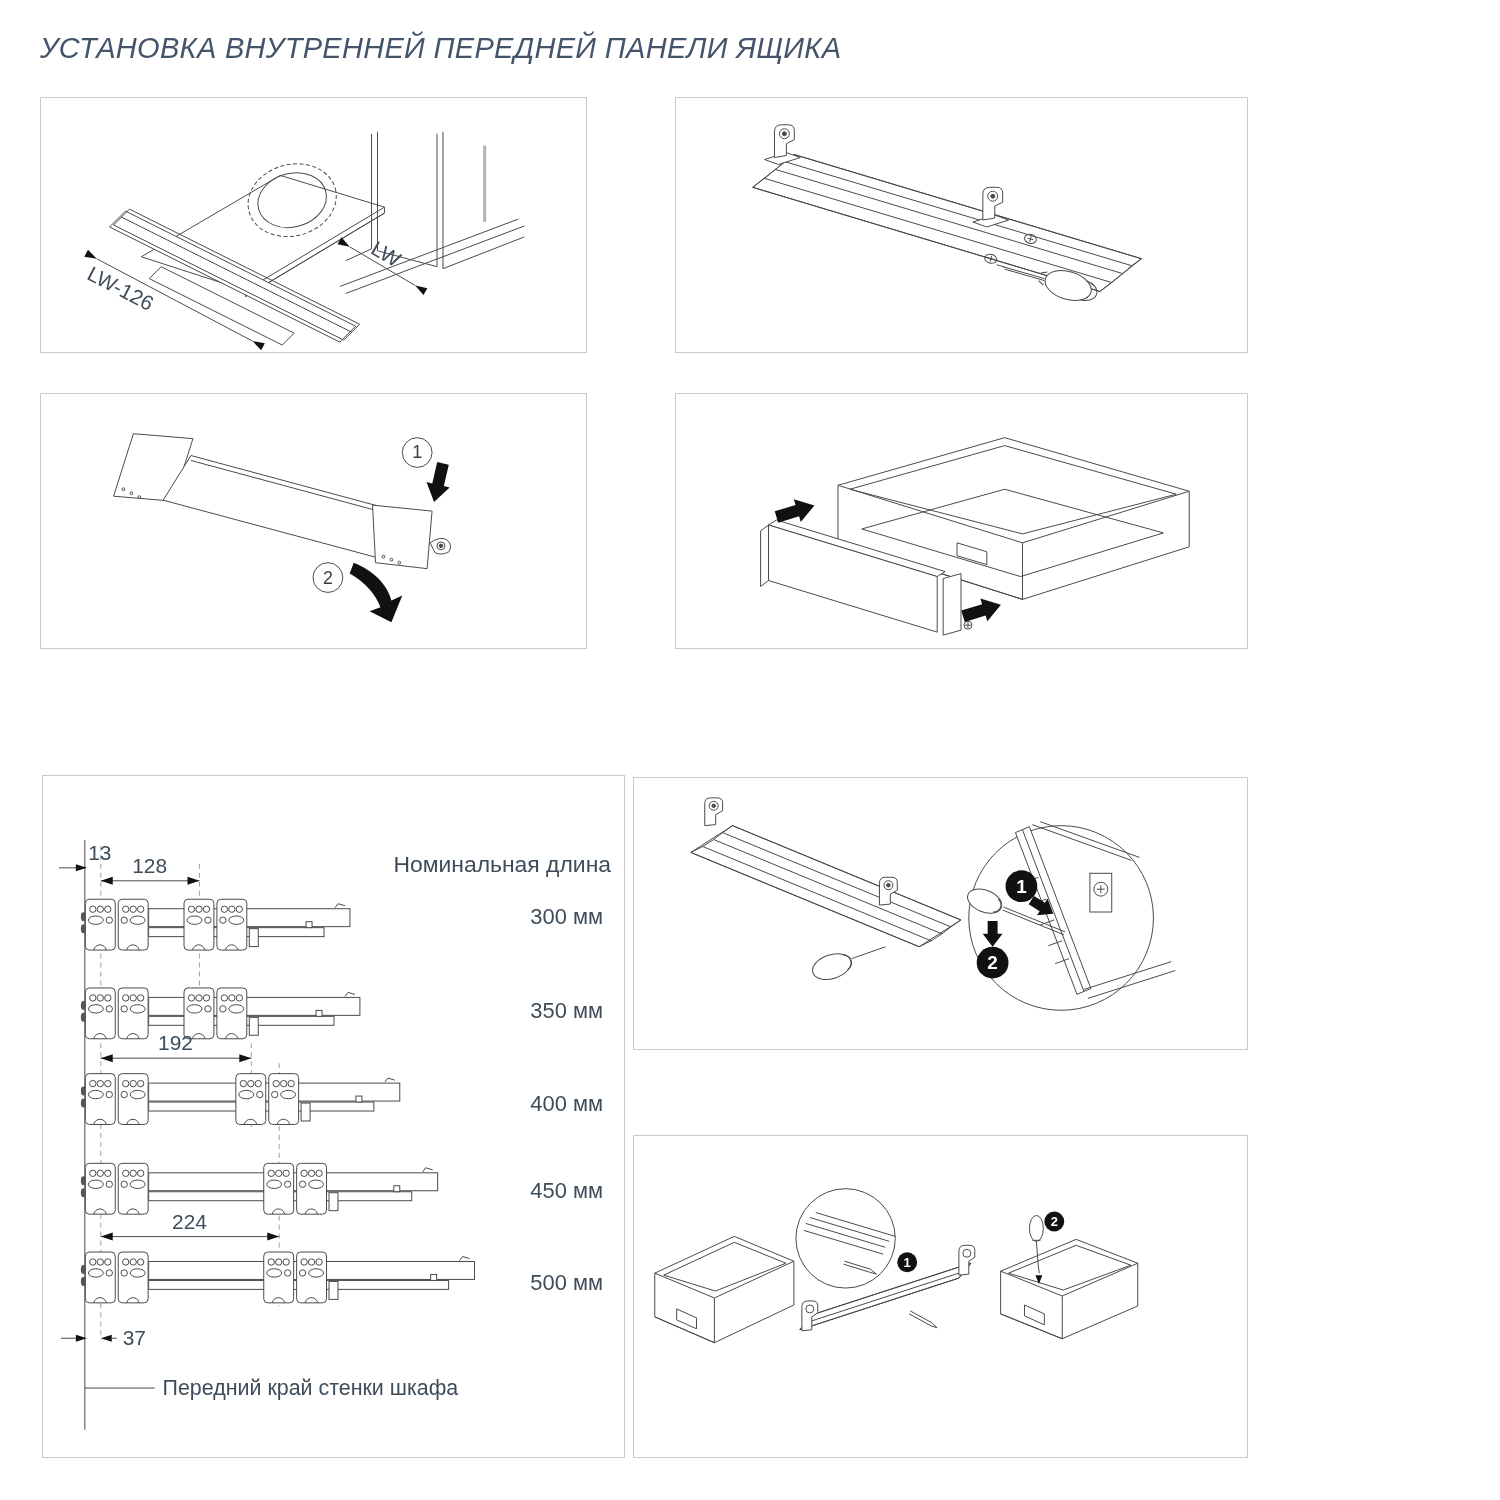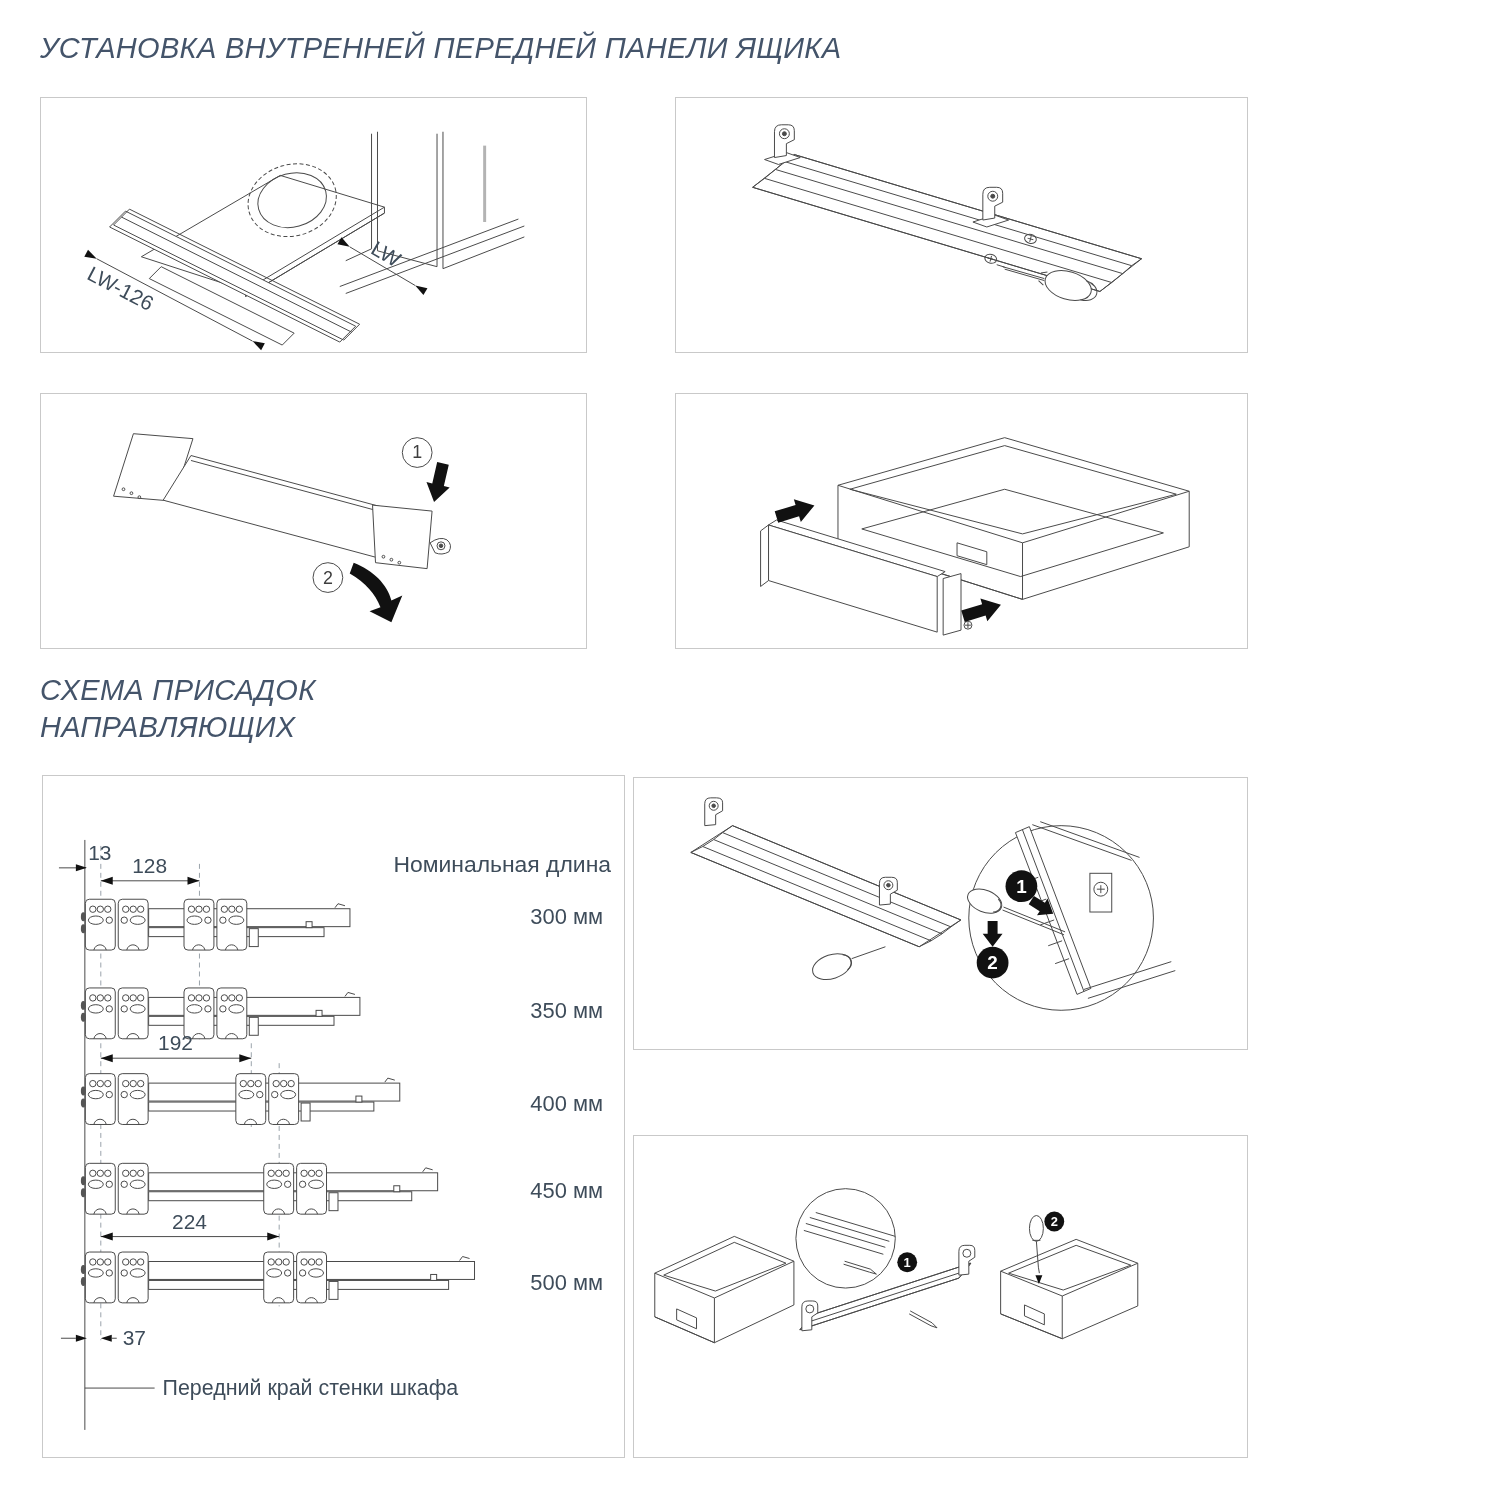--- a/index.html
+++ b/index.html
@@ -161,24 +161,20 @@
         <circle cx="293" cy="233" r="4"></circle>
         <path d="M290,233 L296,233 M293,230 L293,236"></path>
       </g>
       <g class="blk">
         <use href="#tharr2" transform="translate(100,124) rotate(-17)"></use>
         <use href="#tharr2" transform="translate(288,224) rotate(-17)"></use>
       </g>
     </svg>
   </figure>
 
-  <h2 class="heading h-bottom">
-    <span>СХЕМА ПРИСАДОК</span><br>
-    <span>НАПРАВЛЯЮЩИХ</span>
-  </h2>
 
   <figure class="panel p5">
     <svg viewBox="0 0 583 683">
       <defs>
         <g id="bg5" stroke="#4a4a4a" fill="none" stroke-width="1">
           <rect x="0.5" y="0.5" width="30" height="51" rx="4" fill="#fff"></rect>
           <rect x="33.5" y="0.5" width="30" height="51" rx="4" fill="#fff"></rect>
           <circle cx="8" cy="10.5" r="3.2"></circle>
             <circle cx="15.5" cy="10.5" r="3.2"></circle>
             <circle cx="23" cy="10.5" r="3.2"></circle>

